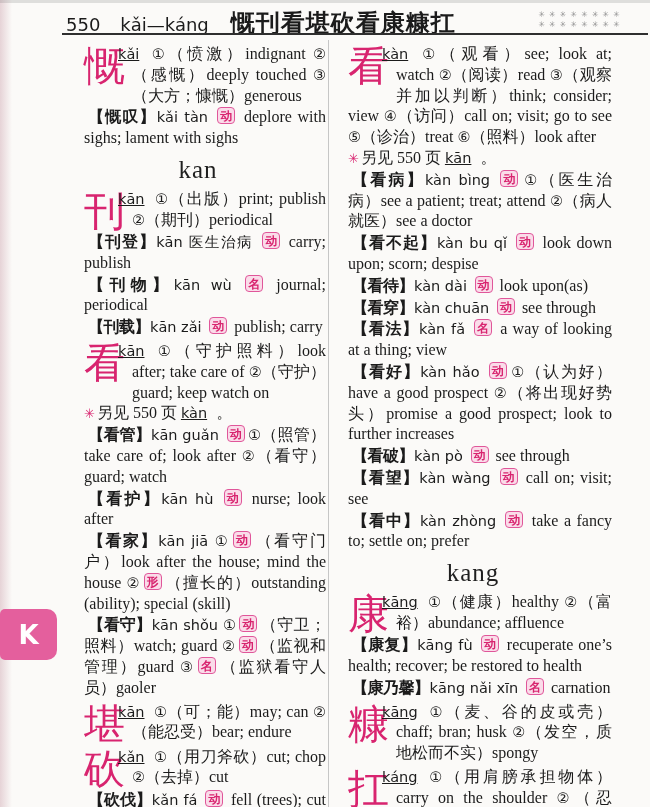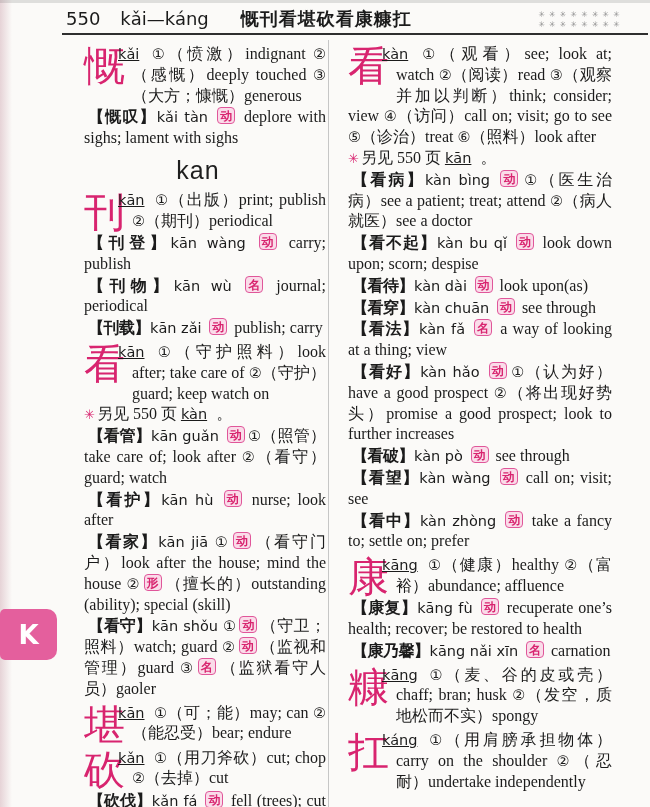--- a/index.html
+++ b/index.html
@@ -9,21 +9,21 @@
     font-family:"Liberation Serif", serif;
   }
   
   .edge-left{position:absolute;left:0;top:0;bottom:0;width:12px;
     background:linear-gradient(to right, rgba(196,148,160,.38), rgba(196,148,160,0));pointer-events:none;}
   .edge-top{position:absolute;left:0;top:0;right:0;height:3px;background:rgba(110,110,110,.20);pointer-events:none;}
 
   .page-header{position:absolute;top:7px;left:66px;right:8px;height:26px;white-space:nowrap;}
   .hdr-num{font-family:"DejaVu Sans",sans-serif;font-size:18px;}
   .hdr-py{font-family:"DejaVu Sans",sans-serif;font-size:18px;margin-left:16px;text-align:center;}
-  .hdr-chars{font-size:18px;font-weight:bold;margin-left:28px;letter-spacing:1px;}
+  .hdr-chars{font-size:24px;font-weight:bold;margin-left:18px;letter-spacing:1px;}
   .hdr-stars{position:absolute;right:18px;top:3px;text-align:right;color:#8f8f8f;
     font-family:"DejaVu Sans",sans-serif;font-size:8px;line-height:10px;letter-spacing:4px;}
   .header-rule{position:absolute;top:33px;left:62px;right:2px;height:2px;background:#2f2f2f;}
 
   .col-divider{position:absolute;top:40px;bottom:0;left:328px;width:1px;background:#c6c6c6;}
 
   .column{position:absolute;top:41px;height:766px;overflow:hidden;}
   .column.left{left:70px;width:256px;}
   .column.right{left:334px;width:278px;}
 
@@ -36,21 +36,21 @@
   .seg-py{font-family:"DejaVu Sans",sans-serif;font-size:14.5px;}
   .char-entry .seg-py{margin-right:9px;text-decoration:underline;}
   .seg-num{font-family:"DejaVu Sans",sans-serif;font-size:14.5px;}
   .seg-cn{}
   .seg-en{}
   .seg-badge{display:inline-block;text-indent:0;font-size:12px;line-height:14px;
     padding:1px 2px 0 2px;border:1.4px solid #e0569a;border-radius:4px;background:#fadce9;
     color:#d8246f;font-weight:bold;margin:0 3px;vertical-align:2px;
     font-family:"Liberation Sans",sans-serif;}
   .seg-star{color:#d8246f;font-family:"DejaVu Sans",sans-serif;font-size:13px;margin-right:2px;}
-  .section-heading{text-align:center;font-family:Liberation Sans, sans-serif;font-size:25px;
+  .section-heading{text-align:center;font-family:Liberation Serif, serif;font-size:25px;
     color:#1f1f1f;margin:7px 0 5px 0;letter-spacing:1px;}
 
   .index-tab{position:absolute;left:0;top:609px;width:57px;height:51px;background:#e45f9d;
     border-radius:5px 10px 10px 5px;display:flex;align-items:center;justify-content:center;}
   .index-tab span{color:#fff;font-family:"DejaVu Sans",sans-serif;font-weight:bold;font-size:26px;}
 </style>
 </head>
 <body>
 
 <div class="edge-left"></div>
@@ -67,21 +67,21 @@
 </div>
 <div class="header-rule"></div>
 
 <div class="col-divider"></div>
 
 <div class="column left">
     <div class="entry char-entry"><span class="bigchar">慨</span><span class="seg seg-py">kǎi</span><span class="seg seg-num">①</span><span class="seg seg-cn">（愤激）</span><span class="seg seg-en">indignant </span><span class="seg seg-num">②</span><span class="seg seg-cn">（感慨）</span><span class="seg seg-en">deeply touched </span><span class="seg seg-num">③</span><span class="seg seg-cn">（大方；慷慨）</span><span class="seg seg-en">generous</span></div>
     <div class="entry sub-entry"><span class="headword">【慨叹】</span><span class="seg seg-py">kǎi tàn </span><span class="seg seg-badge">动</span><span class="seg seg-en"> deplore with sighs; lament with sighs</span></div>
     <div class="section-heading">kan</div>
     <div class="entry char-entry"><span class="bigchar">刊</span><span class="seg seg-py">kān</span><span class="seg seg-num">①</span><span class="seg seg-cn">（出版）</span><span class="seg seg-en">print; publish </span><span class="seg seg-num">②</span><span class="seg seg-cn">（期刊）</span><span class="seg seg-en">periodical</span></div>
-    <div class="entry sub-entry"><span class="headword">【刊登】</span><span class="seg seg-py">kān wàng </span><span class="seg seg-badge">动</span><span class="seg seg-en"> carry; publish</span></div>
+    <div class="entry sub-entry"><span class="headword">【刊登】</span><span class="seg seg-py">kān 医生治病 </span><span class="seg seg-badge">动</span><span class="seg seg-en"> carry; publish</span></div>
     <div class="entry sub-entry"><span class="headword">【刊物】</span><span class="seg seg-py">kān wù </span><span class="seg seg-badge">名</span><span class="seg seg-en"> journal; periodical</span></div>
     <div class="entry sub-entry"><span class="headword">【刊载】</span><span class="seg seg-py">kān zǎi </span><span class="seg seg-badge">动</span><span class="seg seg-en"> publish; carry</span></div>
     <div class="entry char-entry"><span class="bigchar">看</span><span class="seg seg-py">kān</span><span class="seg seg-num">①</span><span class="seg seg-cn">（守护照料）</span><span class="seg seg-en">look after; take care of </span><span class="seg seg-num">②</span><span class="seg seg-cn">（守护）</span><span class="seg seg-en">guard; keep watch on</span><br><span class="seg seg-star">✳</span><span class="seg seg-cn">另见 550 页 </span><span class="seg seg-py">kàn</span><span class="seg seg-cn">。</span></div>
     <div class="entry sub-entry"><span class="headword">【看管】</span><span class="seg seg-py">kān guǎn </span><span class="seg seg-badge">动</span><span class="seg seg-num">①</span><span class="seg seg-cn">（照管）</span><span class="seg seg-en">take care of; look after </span><span class="seg seg-num">②</span><span class="seg seg-cn">（看守）</span><span class="seg seg-en">guard; watch</span></div>
     <div class="entry sub-entry"><span class="headword">【看护】</span><span class="seg seg-py">kān hù </span><span class="seg seg-badge">动</span><span class="seg seg-en"> nurse; look after</span></div>
     <div class="entry sub-entry"><span class="headword">【看家】</span><span class="seg seg-py">kān jiā </span><span class="seg seg-num">①</span><span class="seg seg-badge">动</span><span class="seg seg-cn">（看守门户）</span><span class="seg seg-en">look after the house; mind the house </span><span class="seg seg-num">②</span><span class="seg seg-badge">形</span><span class="seg seg-cn">（擅长的）</span><span class="seg seg-en">outstanding (ability); special (skill)</span></div>
     <div class="entry sub-entry"><span class="headword">【看守】</span><span class="seg seg-py">kān shǒu </span><span class="seg seg-num">①</span><span class="seg seg-badge">动</span><span class="seg seg-cn">（守卫；照料）</span><span class="seg seg-en">watch; guard </span><span class="seg seg-num">②</span><span class="seg seg-badge">动</span><span class="seg seg-cn">（监视和管理）</span><span class="seg seg-en">guard </span><span class="seg seg-num">③</span><span class="seg seg-badge">名</span><span class="seg seg-cn">（监狱看守人员）</span><span class="seg seg-en">gaoler</span></div>
     <div class="entry char-entry"><span class="bigchar">堪</span><span class="seg seg-py">kān</span><span class="seg seg-num">①</span><span class="seg seg-cn">（可；能）</span><span class="seg seg-en">may; can </span><span class="seg seg-num">②</span><span class="seg seg-cn">（能忍受）</span><span class="seg seg-en">bear; endure</span></div>
     <div class="entry char-entry"><span class="bigchar">砍</span><span class="seg seg-py">kǎn</span><span class="seg seg-num">①</span><span class="seg seg-cn">（用刀斧砍）</span><span class="seg seg-en">cut; chop </span><span class="seg seg-num">②</span><span class="seg seg-cn">（去掉）</span><span class="seg seg-en">cut</span></div>
     <div class="entry sub-entry"><span class="headword">【砍伐】</span><span class="seg seg-py">kǎn fá </span><span class="seg seg-badge">动</span><span class="seg seg-en"> fell (trees); cut down (timber)</span></div>
@@ -90,20 +90,21 @@
     <div class="entry char-entry"><span class="bigchar">看</span><span class="seg seg-py">kàn</span><span class="seg seg-num">①</span><span class="seg seg-cn">（观看）</span><span class="seg seg-en">see; look at; watch </span><span class="seg seg-num">②</span><span class="seg seg-cn">（阅读）</span><span class="seg seg-en">read </span><span class="seg seg-num">③</span><span class="seg seg-cn">（观察并加以判断）</span><span class="seg seg-en">think; consider; view </span><span class="seg seg-num">④</span><span class="seg seg-cn">（访问）</span><span class="seg seg-en">call on; visit; go to see </span><span class="seg seg-num">⑤</span><span class="seg seg-cn">（诊治）</span><span class="seg seg-en">treat </span><span class="seg seg-num">⑥</span><span class="seg seg-cn">（照料）</span><span class="seg seg-en">look after</span><br><span class="seg seg-star">✳</span><span class="seg seg-cn">另见 550 页 </span><span class="seg seg-py">kān</span><span class="seg seg-cn">。</span></div>
     <div class="entry sub-entry"><span class="headword">【看病】</span><span class="seg seg-py">kàn bìng </span><span class="seg seg-badge">动</span><span class="seg seg-num">①</span><span class="seg seg-cn">（医生治病）</span><span class="seg seg-en">see a patient; treat; attend </span><span class="seg seg-num">②</span><span class="seg seg-cn">（病人就医）</span><span class="seg seg-en">see a doctor</span></div>
     <div class="entry sub-entry"><span class="headword">【看不起】</span><span class="seg seg-py">kàn bu qǐ </span><span class="seg seg-badge">动</span><span class="seg seg-en"> look down upon; scorn; despise</span></div>
     <div class="entry sub-entry"><span class="headword">【看待】</span><span class="seg seg-py">kàn dài </span><span class="seg seg-badge">动</span><span class="seg seg-en"> look upon(as)</span></div>
     <div class="entry sub-entry"><span class="headword">【看穿】</span><span class="seg seg-py">kàn chuān </span><span class="seg seg-badge">动</span><span class="seg seg-en"> see through</span></div>
     <div class="entry sub-entry"><span class="headword">【看法】</span><span class="seg seg-py">kàn fǎ </span><span class="seg seg-badge">名</span><span class="seg seg-en"> a way of looking at a thing; view</span></div>
     <div class="entry sub-entry"><span class="headword">【看好】</span><span class="seg seg-py">kàn hǎo </span><span class="seg seg-badge">动</span><span class="seg seg-num">①</span><span class="seg seg-cn">（认为好）</span><span class="seg seg-en">have a good prospect </span><span class="seg seg-num">②</span><span class="seg seg-cn">（将出现好势头）</span><span class="seg seg-en">promise a good prospect; look to further increases</span></div>
     <div class="entry sub-entry"><span class="headword">【看破】</span><span class="seg seg-py">kàn pò </span><span class="seg seg-badge">动</span><span class="seg seg-en"> see through</span></div>
     <div class="entry sub-entry"><span class="headword">【看望】</span><span class="seg seg-py">kàn wàng </span><span class="seg seg-badge">动</span><span class="seg seg-en"> call on; visit; see</span></div>
     <div class="entry sub-entry"><span class="headword">【看中】</span><span class="seg seg-py">kàn zhòng </span><span class="seg seg-badge">动</span><span class="seg seg-en"> take a fancy to; settle on; prefer</span></div>
+    <div class="section-heading">kang</div>
     <div class="entry char-entry"><span class="bigchar">康</span><span class="seg seg-py">kāng</span><span class="seg seg-num">①</span><span class="seg seg-cn">（健康）</span><span class="seg seg-en">healthy </span><span class="seg seg-num">②</span><span class="seg seg-cn">（富裕）</span><span class="seg seg-en">abundance; affluence</span></div>
     <div class="entry sub-entry"><span class="headword">【康复】</span><span class="seg seg-py">kāng fù </span><span class="seg seg-badge">动</span><span class="seg seg-en"> recuperate one’s health; recover; be restored to health</span></div>
     <div class="entry sub-entry"><span class="headword">【康乃馨】</span><span class="seg seg-py">kāng nǎi xīn </span><span class="seg seg-badge">名</span><span class="seg seg-en"> carnation</span></div>
     <div class="entry char-entry"><span class="bigchar">糠</span><span class="seg seg-py">kāng</span><span class="seg seg-num">①</span><span class="seg seg-cn">（麦、谷的皮或壳）</span><span class="seg seg-en">chaff; bran; husk </span><span class="seg seg-num">②</span><span class="seg seg-cn">（发空，质地松而不实）</span><span class="seg seg-en">spongy</span></div>
     <div class="entry char-entry"><span class="bigchar">扛</span><span class="seg seg-py">káng</span><span class="seg seg-num">①</span><span class="seg seg-cn">（用肩膀承担物体）</span><span class="seg seg-en">carry on the shoulder </span><span class="seg seg-num">②</span><span class="seg seg-cn">（忍耐）</span><span class="seg seg-en">undertake independently</span></div>
   </div>
 
 <div class="index-tab">
   <span>K</span>
 </div>

